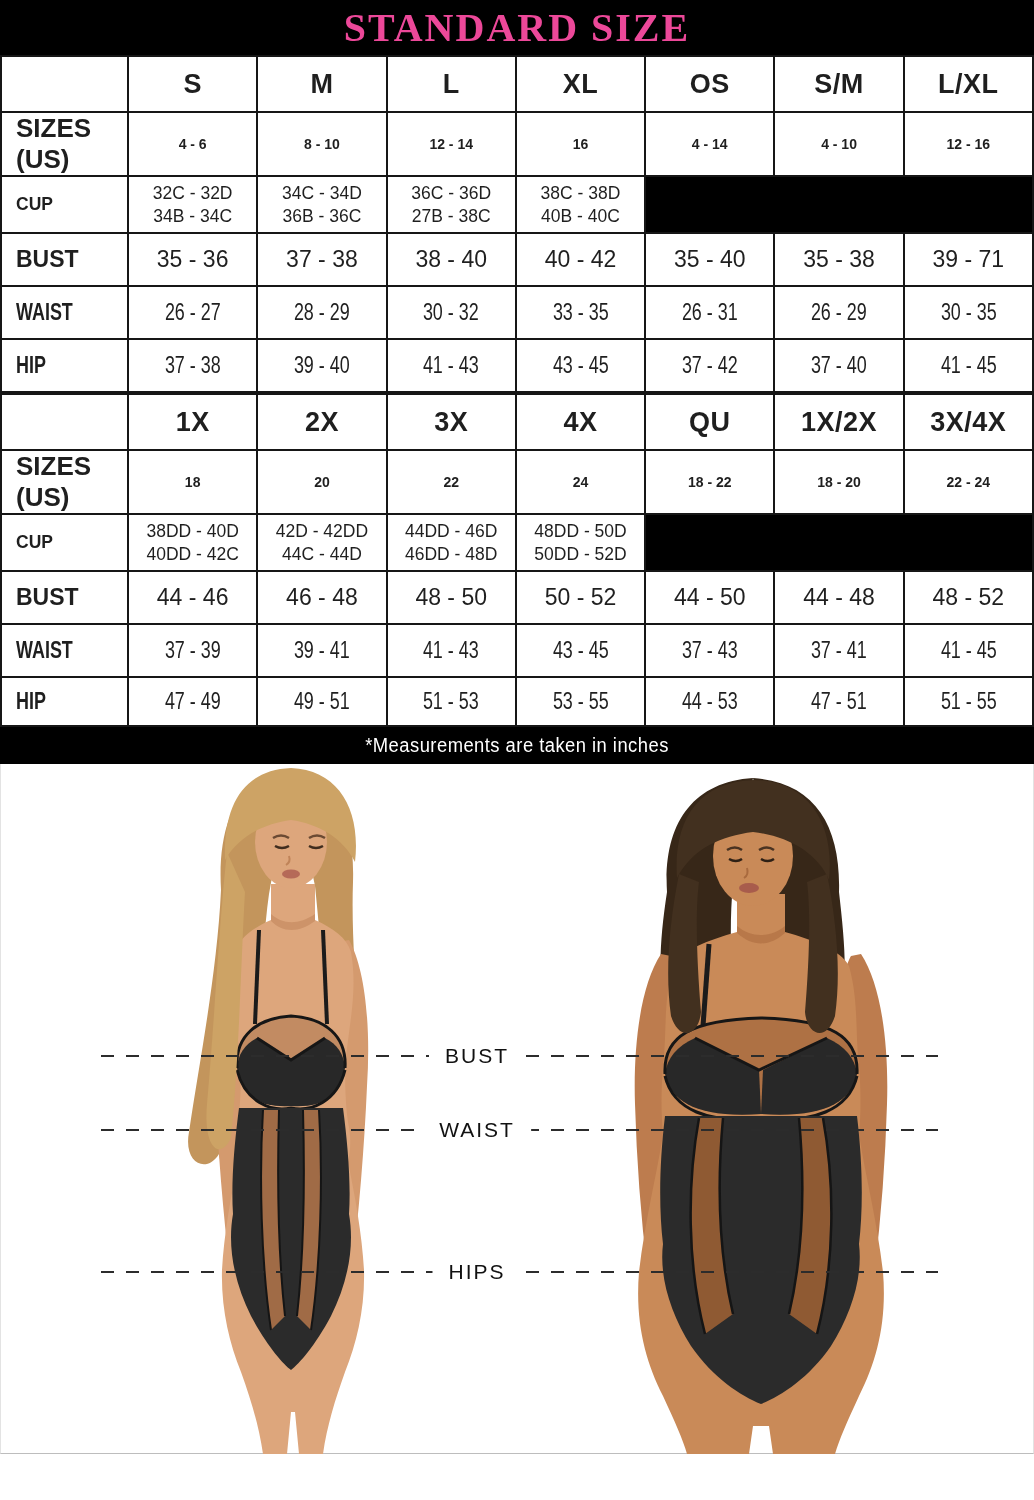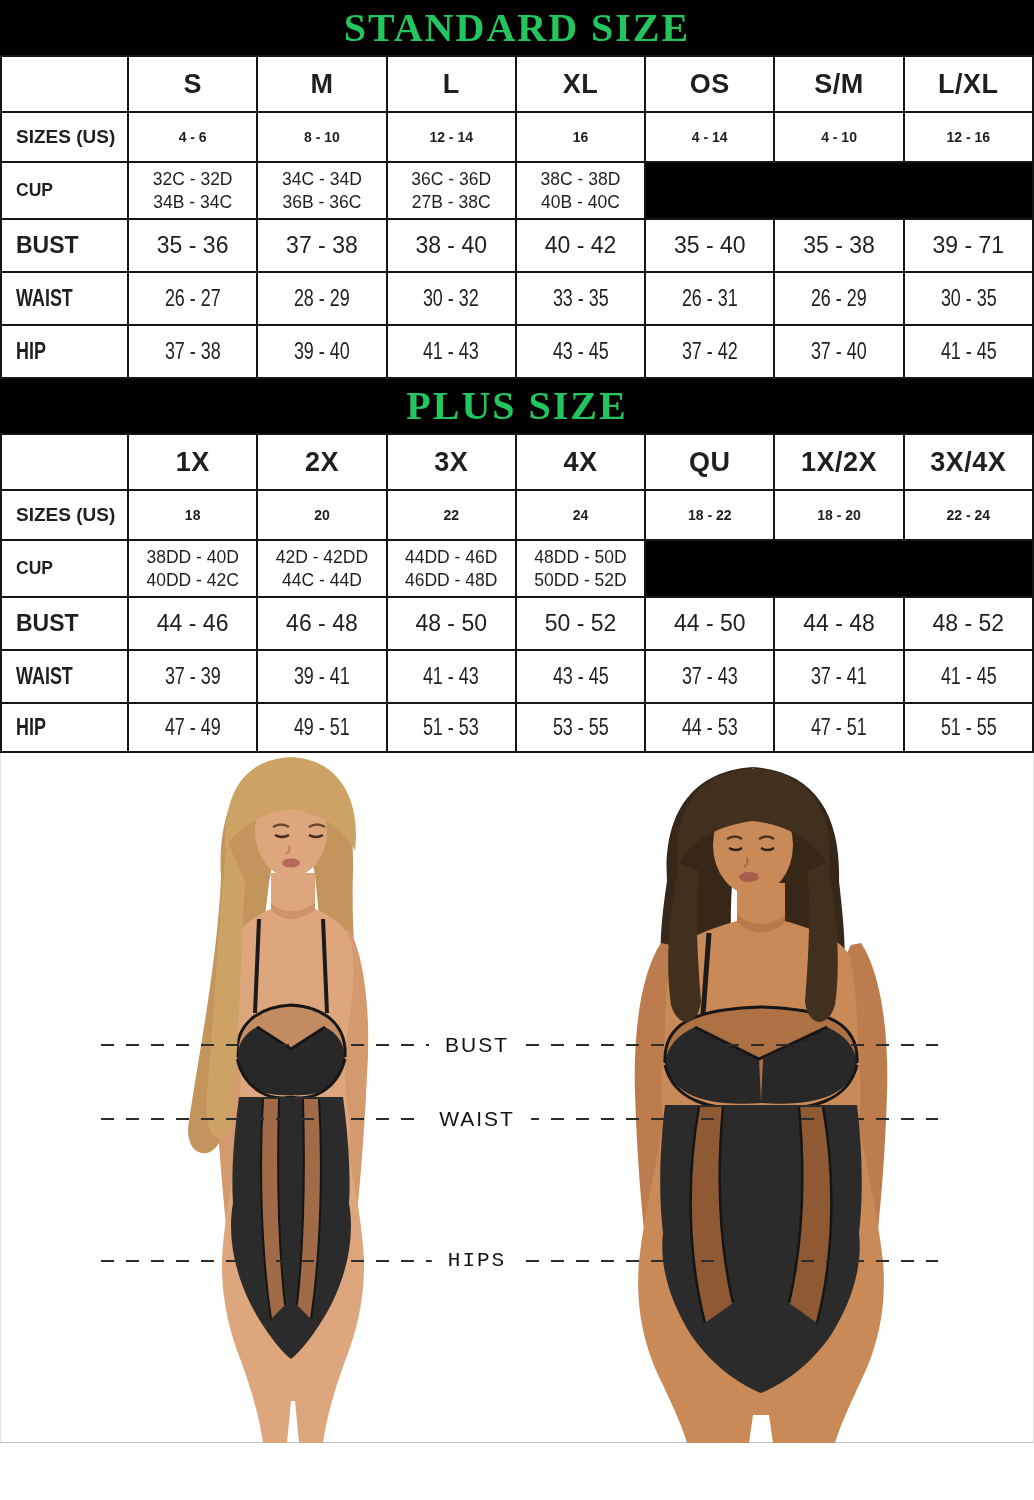--- a/index.html
+++ b/index.html
@@ -3,33 +3,33 @@
 <meta charset="utf-8">
 <style>
   html,body{margin:0;padding:0;background:#fff;}
   .page{width:1034px;height:1500px;position:relative;background:#fff;overflow:hidden;
         font-family:"Liberation Sans",sans-serif;color:#1f1f1f;}
 
   
   .band{width:1034px;background:#000;display:flex;align-items:center;justify-content:center;}
   .band-std{height:55px;}
   .band-plus{height:54px;}
-  .band-title{font-family:"Liberation Serif",serif;font-weight:bold;color:#22c55e;
+  .band-title{font-family:"Liberation Serif",serif;font-weight:bold;color:#ec4899;
               font-size:40px;letter-spacing:2px;line-height:1;}
   .band-foot{height:37px;}
   .band-footnote{color:#fff;font-size:20px;letter-spacing:.5px;display:inline-block;transform:scaleX(.92);}
 
   
   table.size{border-collapse:collapse;table-layout:fixed;width:1034px;background:#fff;}
   table.size td{border:2px solid #161616;text-align:center;vertical-align:middle;
                 padding:0;overflow:hidden;}
   table.size col.c0{width:127px;}
   tr.r-colhead td{height:54px;font-weight:bold;font-size:27px;letter-spacing:.5px;}
   tr.r-sizes td{height:48px;font-weight:bold;font-size:14px;}
-  tr.r-sizes td.lbl{font-size:19px;}
+  tr.r-sizes td.lbl{font-size:26px;}
   tr.r-cup td{height:55px;font-size:17.5px;line-height:1.3;}
   tr.r-bust td{height:51px;font-size:23px;}
   tr.r-waist td,tr.r-hip td{height:51px;font-size:23px;}
   tr.r-hip-plus td{height:47px;}
   td.lbl{text-align:left !important;padding-left:14px !important;font-size:18px;font-weight:bold;}
   td.blackcell{background:#000;}
   .cup-line{display:block;}
   .cx{display:inline-block;transform:scaleX(.78);}
   td.lbl .cx{transform-origin:left center;}
 
@@ -41,21 +41,21 @@
   .model-right{left:540px;top:10px;width:440px;height:680px;}
   .dash{position:absolute;left:100px;width:837px;height:2px;
         background:repeating-linear-gradient(90deg,#2c2c2c 0 13px,transparent 13px 25px);}
   .dash-bust{top:291px;}
   .dash-waist{top:365px;}
   .dash-hips{top:507px;}
   .mlabel{position:absolute;left:476px;transform:translateX(-50%);background:#fff;
           padding:0 16px;font-size:21px;letter-spacing:2px;color:#111;line-height:26px;}
   .mlabel-bust{top:279px;}
   .mlabel-waist{top:353px;}
-  .mlabel-hips{top:495px;font-family:Liberation Mono, monospace;}
+  .mlabel-hips{top:495px;}
 </style>
 </head>
 <body>
 
 <div class="page">
 
   <div class="band band-std">
     <span class="band-title">STANDARD SIZE</span>
   </div>
 
@@ -137,23 +137,20 @@
       <td><span class="cx">39 - 40</span></td>
       <td><span class="cx">41 - 43</span></td>
       <td><span class="cx">43 - 45</span></td>
       <td><span class="cx">37 - 42</span></td>
       <td><span class="cx">37 - 40</span></td>
       <td><span class="cx">41 - 45</span></td>
     </tr>
   </tbody>
     </table>
 
-  <div class="band band-plus">
-    <span class="band-title">PLUS SIZE</span>
-  </div>
 
   <table class="size">
     <colgroup>
         <col class="c0">
         <col>
         <col>
         <col>
         <col>
         <col>
         <col>
@@ -226,20 +223,23 @@
       <td><span class="cx">49 - 51</span></td>
       <td><span class="cx">51 - 53</span></td>
       <td><span class="cx">53 - 55</span></td>
       <td><span class="cx">44 - 53</span></td>
       <td><span class="cx">47 - 51</span></td>
       <td><span class="cx">51 - 55</span></td>
     </tr>
   </tbody>
     </table>
 
+  <div class="band band-foot">
+    <span class="band-footnote">*Measurements are taken in inches</span>
+  </div>
 
   <div class="photo">
 
     <svg class="model model-left" viewBox="0 0 340 690" aria-hidden="true">
 
       <path d="M170,6 C118,10 96,58 100,126 C96,210 78,300 68,368 C62,400 86,410 98,390 C102,420 126,426 132,398 C140,310 138,200 148,130 Z" fill="#c3955c"></path>
       <path d="M170,6 C214,10 234,54 232,118 C230,175 236,240 242,292 C246,316 216,322 210,298 C204,230 198,160 194,122 Z" fill="#c3955c"></path>
 
       <path d="M112,176 C96,204 90,262 94,322 C97,392 104,470 112,532 C116,562 124,588 132,598 L152,590 C142,540 138,470 134,410 C131,358 130,300 132,252 C133,215 130,190 124,178 Z" fill="#d49a6e"></path>
       <path d="M228,176 C244,204 250,262 246,322 C243,392 236,470 228,532 C224,562 216,588 208,598 L188,590 C198,540 202,470 206,410 C209,358 210,300 208,252 C207,215 210,190 216,178 Z" fill="#d49a6e"></path>

